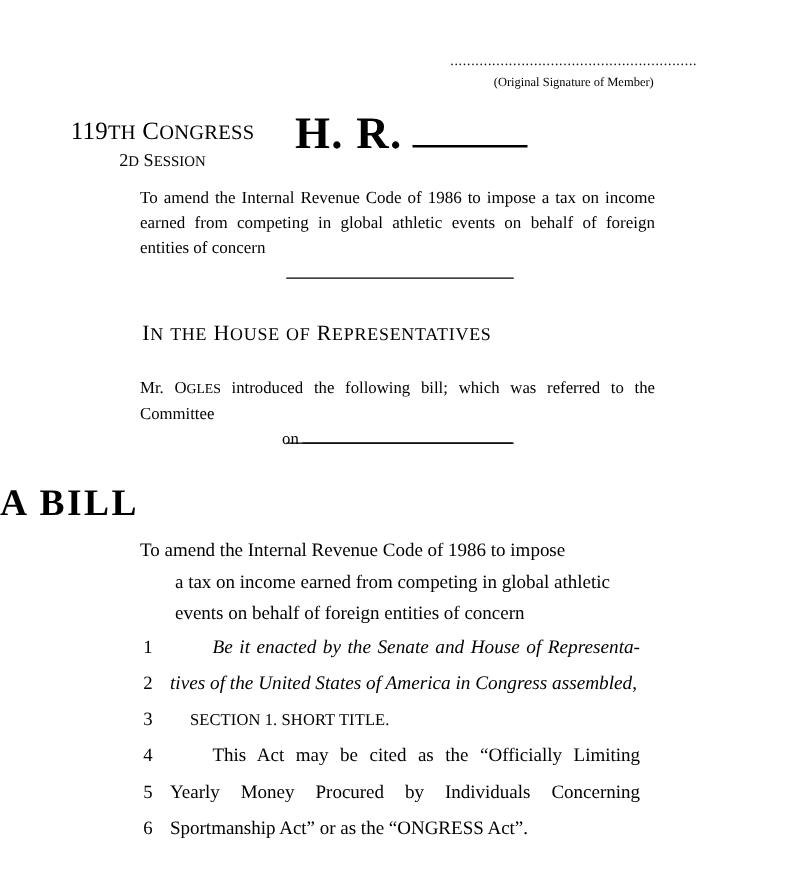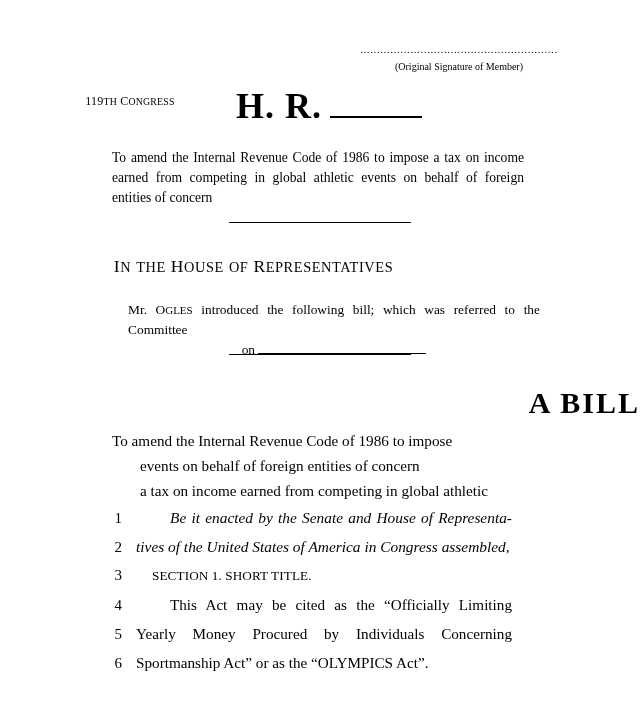--- a/index.html
+++ b/index.html
@@ -56,21 +56,21 @@
     align-items: flex-start;
   }
   .congress {
     width: 236px;
     text-align: center;
     padding-left: 24px;
     box-sizing: border-box;
     padding-top: 6px;
   }
   .congress .l1 {
-    font-size: 12px;
+    font-size: 20px;
     letter-spacing: 0.2px;
     white-space: nowrap;
   }
   .congress .l2 {
     font-size: 14.5px;
     margin-top: 4px;
     white-space: nowrap;
   }
   .sc { font-size: 0.82em; }
 
@@ -120,39 +120,39 @@
     width: 507px;
     text-align: center;
     font-size: 17.5px;
     letter-spacing: 0.6px;
     white-space: nowrap;
   }
 
   .sponsor {
     position: absolute;
     top: 300px;
-    left: 128px;
+    left: 112px;
     width: 412px;
     font-size: 13.4px;
     line-height: 20px;
     text-align: justify;
   }
   .sponsor .blank-long {
     display: inline-block;
     width: 168px;
     border-bottom: 1px solid #000;
     height: 12px;
   }
 
   .abill {
     position: absolute;
     top: 386px;
     left: 0;
     width: 640px;
-    text-align: right;
+    text-align: left;
     font-size: 30px;
     font-weight: bold;
     letter-spacing: 2px;
   }
 
   .purpose {
     position: absolute;
     top: 428px;
     left: 112px;
     width: 412px;
@@ -215,20 +215,21 @@
 <div class="page">
 
   <div class="sig-block">
     <div class="sig-dots">...........................................................</div>
     <div class="sig-caption">(Original Signature of Member)</div>
   </div>
 
   <div class="head-row">
     <div class="congress">
       <div class="l1">119<span class="sc">TH</span> C<span class="sc">ONGRESS</span></div>
+      <div class="l2">2<span class="sc">D</span> S<span class="sc">ESSION</span></div>
     </div>
     <div class="hr">
       <span>H. R.</span><span class="blank"></span>
     </div>
   </div>
 
   <div class="longtitle">To amend the Internal Revenue Code of 1986 to impose a tax on income earned from competing in global athletic events on behalf of foreign entities of concern</div>
 
   <div class="rule rule1"></div>
 
@@ -241,22 +242,22 @@
       <span class="blank-long"></span>
     </span>
   </div>
 
   <div class="rule rule2"></div>
 
   <div class="abill">A BILL</div>
 
   <div class="purpose">
     <span class="first">To amend the Internal Revenue Code of 1986 to impose</span>
+    <span style="display:block; padding-left:28px;">a tax on income earned from competing in global athletic</span>
     <span style="display:block; padding-left:28px;">events on behalf of foreign entities of concern</span>
-    <span style="display:block; padding-left:28px;">a tax on income earned from competing in global athletic</span>
   </div>
 
   <div class="body-lines">
 
     <div class="bline">
       <div class="bnum">1</div>
       <div class="btext it just-it"><span class="indent"></span><span>Be it enacted by the Senate and House of Representa-</span></div>
     </div>
 
     <div class="bline">
@@ -274,18 +275,18 @@
       <div class="btext just"><span class="indent"></span><span>This Act may be cited as the “Officially Limiting</span></div>
     </div>
 
     <div class="bline">
       <div class="bnum">5</div>
       <div class="btext just">Yearly Money Procured by Individuals Concerning</div>
     </div>
 
     <div class="bline">
       <div class="bnum">6</div>
-      <div class="btext">Sportmanship Act” or as the “OLYMPICS Act”.</div>
+      <div class="btext">Sportmanship Act” or as the “ONGRESS Act”.</div>
     </div>
 
   </div>
 
 </div>
 
 </body></html>

